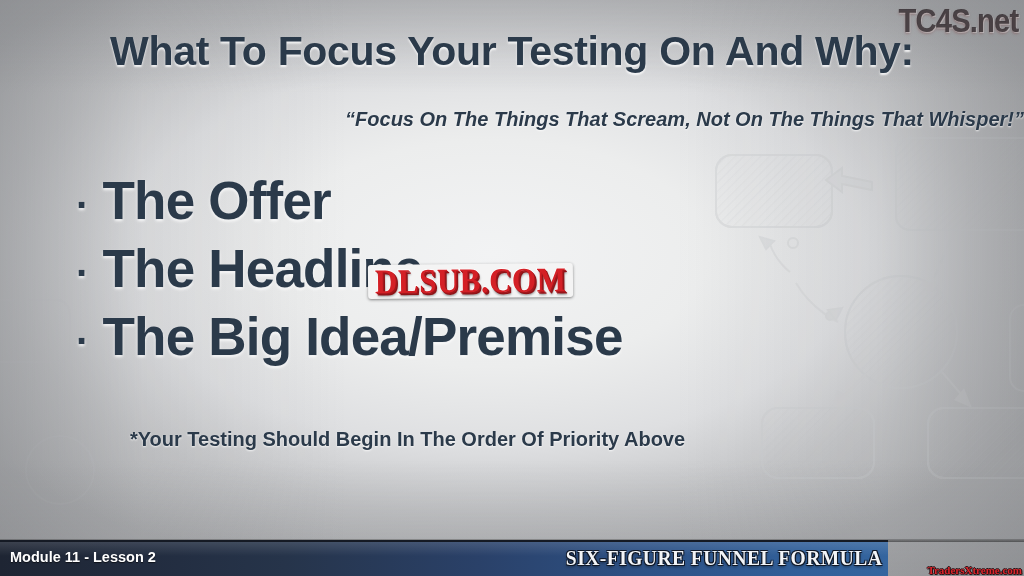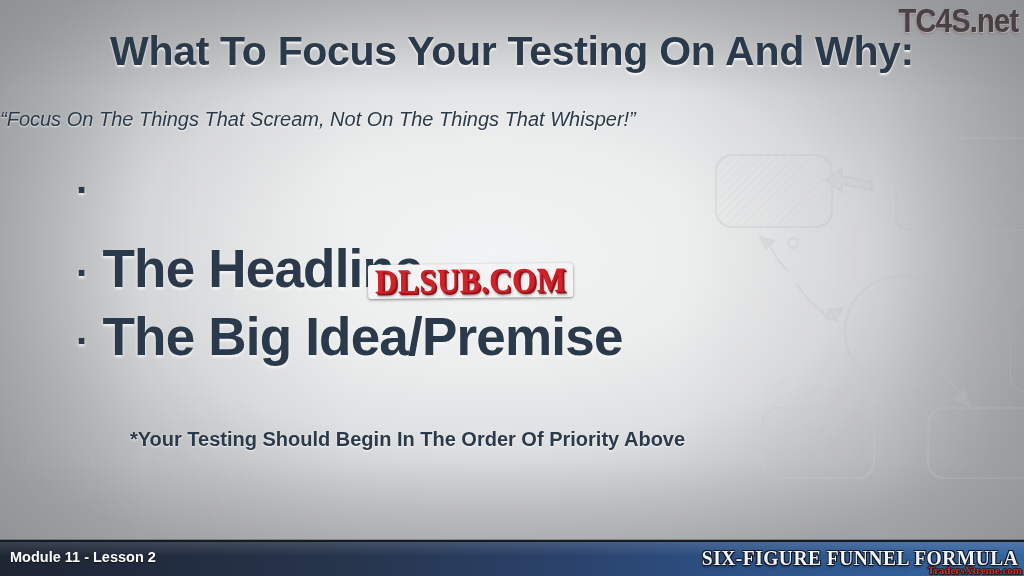--- a/index.html
+++ b/index.html
@@ -57,23 +57,23 @@
     color: #2b3a4a;
     text-shadow: 0 2px 2px rgba(255,255,255,0.85), 0 1px 0 rgba(120,125,135,0.25);
     white-space: nowrap;
   }
 
   .subtitle {
     position: absolute;
     top: 108px;
     left: 0;
     width: 1024px;
-    text-align: left;
+    text-align: right;
     font-size: 20px;
-    font-weight: normal;
+    font-weight: bold;
     font-style: italic;
     color: #2b3a4a;
     text-shadow: 0 1px 2px rgba(255,255,255,0.8);
     white-space: nowrap;
   }
 
   .bullets {
     position: absolute;
     top: 170px;
     left: 76px;
@@ -158,21 +158,21 @@
       2px 2px 0 #8d1317,
       2px 3px 2px rgba(0,0,0,0.4);
     white-space: nowrap;
   }
 
   
   #footer {
     position: absolute;
     left: 0;
     bottom: 0;
-    width: 1024px;
+    width: 888px;
     height: 34px;
     z-index: 8;
     background: linear-gradient(to right,
         #1e2533 0%, #212b3d 14%, #253category 14%, #27354c 30%,
         #2a4169 52%, #2d5185 70%, #305c96 86%, #33639f 100%);
     border-top: 2px solid #151a24;
     box-shadow: inset 0 1px 0 rgba(255,255,255,0.10);
   }
   #footer-inner {
     position: absolute;
@@ -299,20 +299,21 @@
   <div id="vignette"></div>
 
   <div id="content">
     <div class="title">What To Focus Your Testing On And Why:</div>
 
     <div class="subtitle">“Focus On The Things That Scream, Not On The Things That Whisper!”</div>
 
     <div class="bullets">
       <div class="bullet-row">
         <span class="bullet-dot">·</span>
+        <span>The Offer</span>
       </div>
       <div class="bullet-row">
         <span class="bullet-dot">·</span>
         <span>The Headline</span>
       </div>
       <div class="bullet-row">
         <span class="bullet-dot">·</span>
         <span>The Big Idea/Premise</span>
       </div>
     </div>

